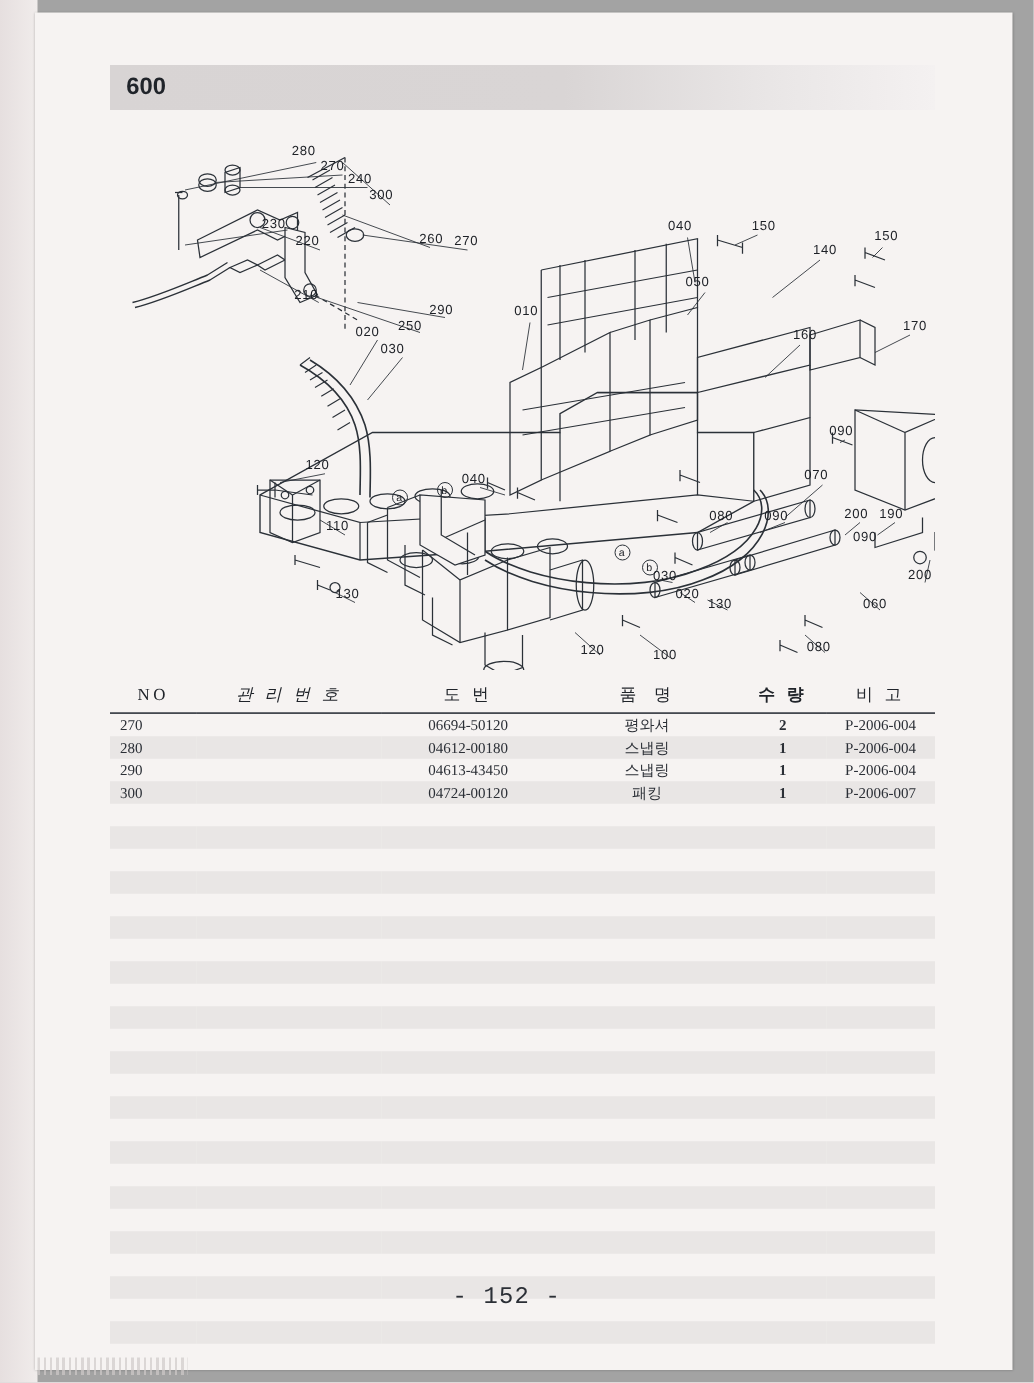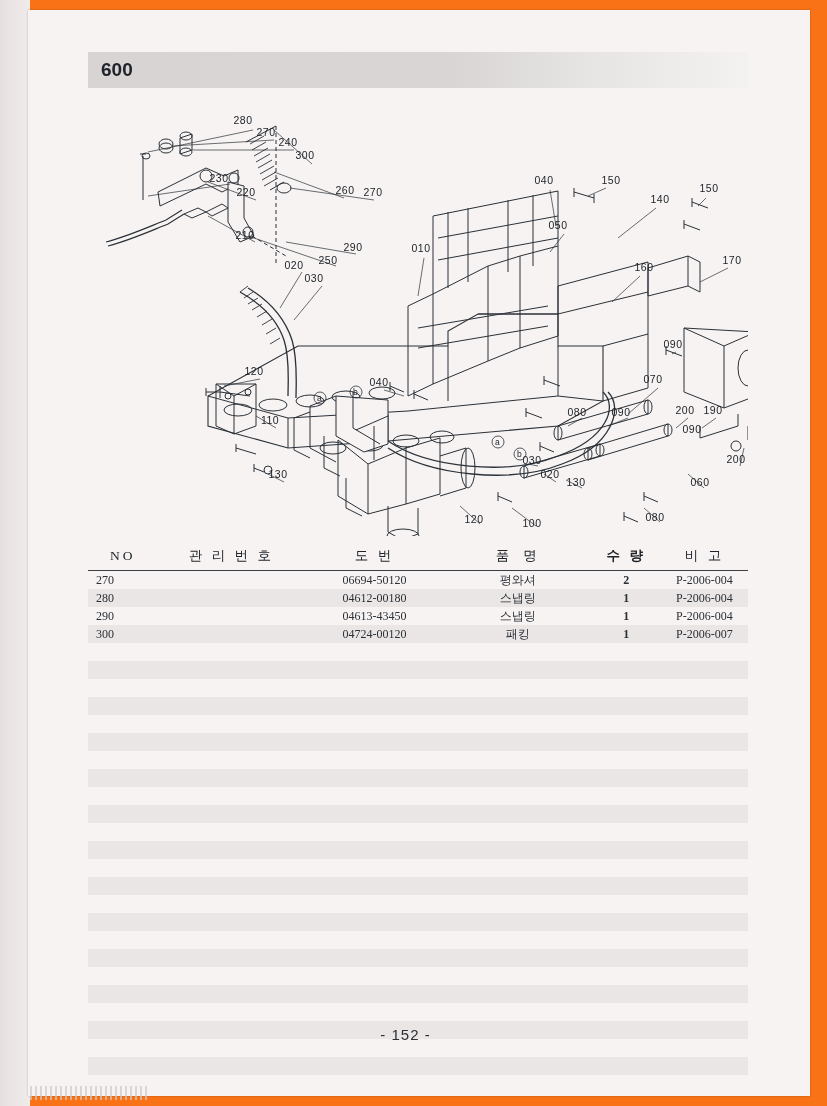--- a/index.html
+++ b/index.html
@@ -5,21 +5,21 @@
   html,body{margin:0;padding:0;}
   body{
     width:827px;height:1106px;
     background:#efeaea;
     font-family:"Liberation Serif", serif;
     overflow:hidden;
   }
   #page{
     position:relative;
     width:827px;height:1106px;
-    background:#f97316;
+    background:#a3a3a3;
   }
   
   .paper{
     position:absolute;
     left:28px;top:10px;width:782px;height:1086px;
     background:#f6f3f2;
     box-shadow:0 0 2px rgba(0,0,0,.25);
   }
   
   .header-bar{
@@ -66,29 +66,29 @@
     margin-top:36px;
   }
   thead tr:first-child th{border-top:none;}
   tbody td{
     font-size:12px;color:#2b2f36;height:18px;padding:0;
     text-align:center;
   }
   tbody tr.shade td{background:#e9e6e5;}
   tbody tr.blank td{height:18px;}
   .c-no{width:62px;text-align:left;padding-left:8px;}
-  .c-mng{width:150px;}
+  .c-mng{width:150px;font-style:italic;}
   .c-dwg{width:140px;}
   .c-name{width:150px;font-family:Liberation Mono, monospace;}
   .c-qty{width:70px;font-weight:bold;}
   .c-remark{width:88px;}
   thead .c-no{text-align:center;padding-left:0;}
   .page-no{
     position:absolute;left:0;right:16px;top:1026px;text-align:center;
-    font-family:Liberation Sans, sans-serif;font-size:15px;color:#2b2f36;
+    font-family:Liberation Mono, monospace;font-size:19px;color:#2b2f36;
     letter-spacing:1px;
   }
   .edge-noise{
     position:absolute;left:30px;bottom:6px;width:120px;height:14px;
     background:repeating-linear-gradient(90deg,#cfcac9 0 2px,transparent 2px 5px);
     opacity:.7;
   }
   .spine{
     position:absolute;left:0;top:0;width:30px;height:1106px;
     background:linear-gradient(to right,#e6dfdf,#f0eceb);

